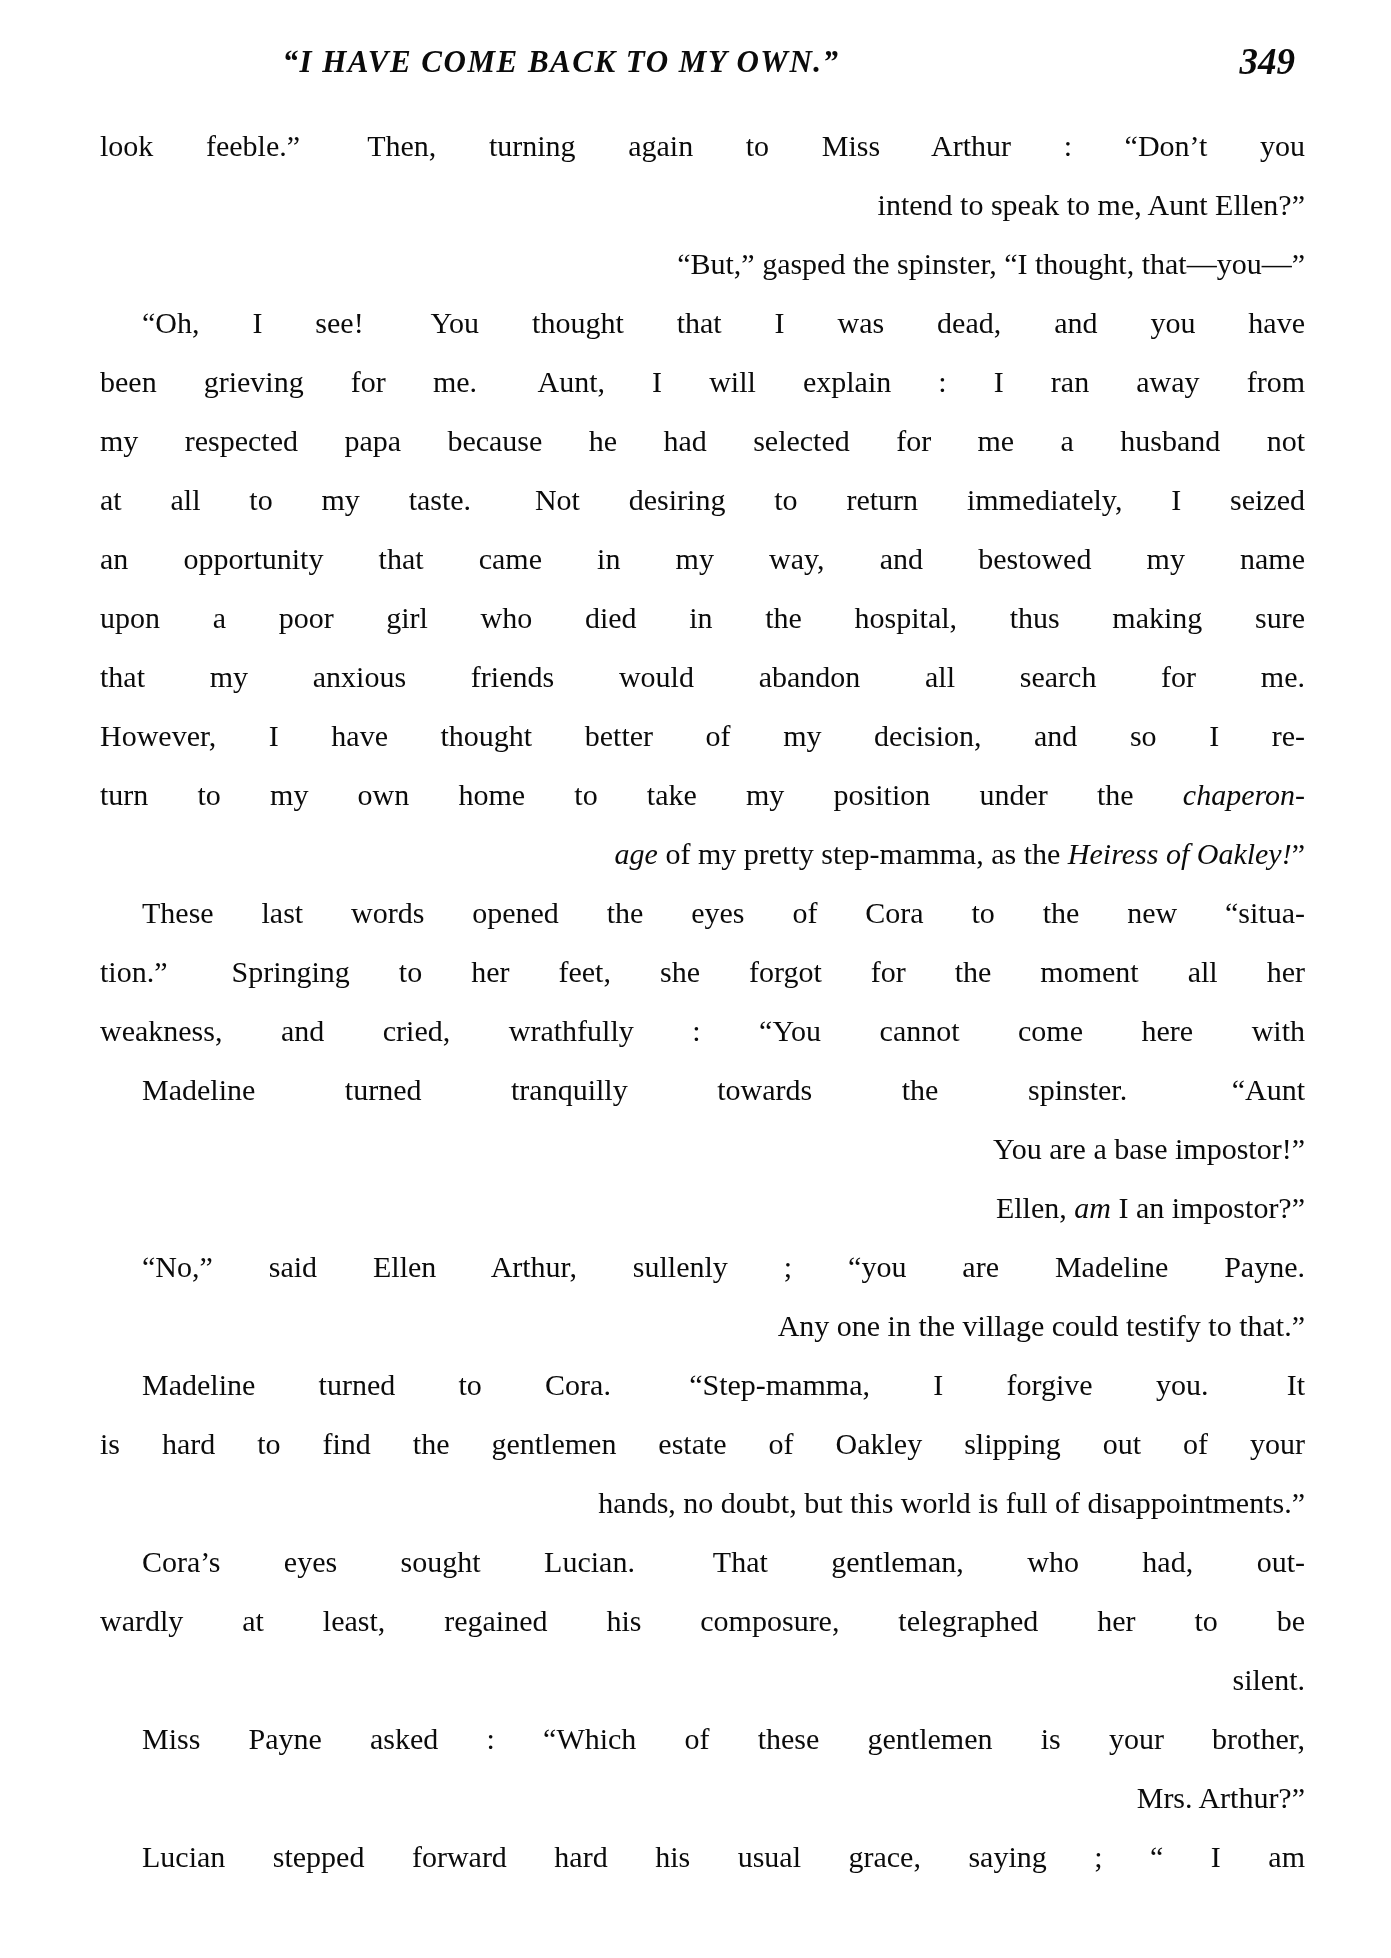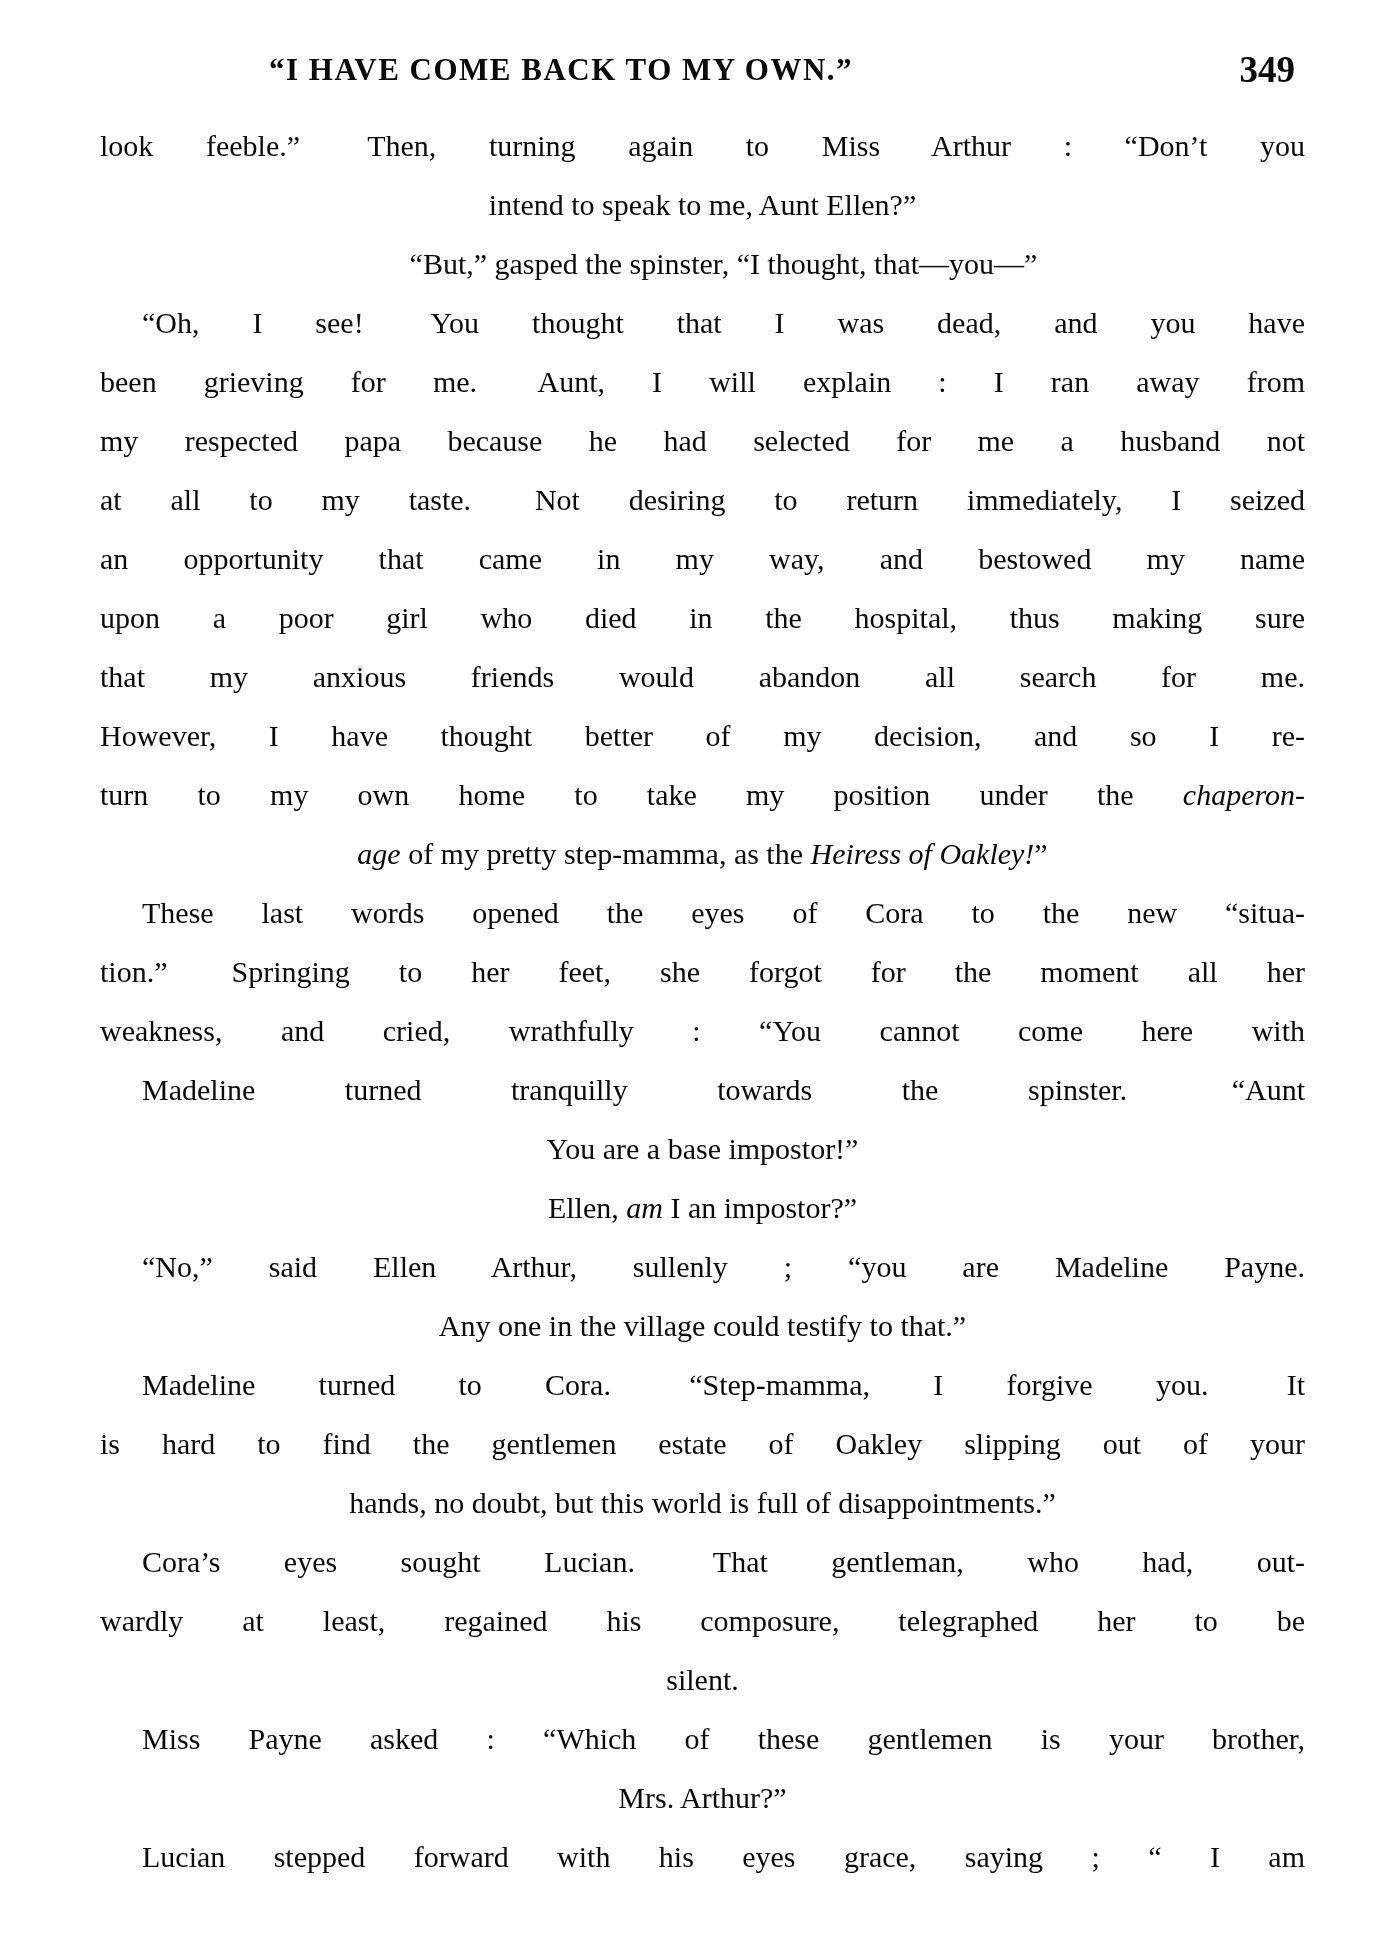--- a/index.html
+++ b/index.html
@@ -6,22 +6,22 @@
   body {
     width: 1391px; height: 1958px;
     background: #ffffff;
     color: #0b0b0b;
     font-family: "Liberation Serif", serif;
     position: relative;
     overflow: hidden;
   }
   .header-row {
     position: absolute;
-    top: 52px; left: 100px;
-    width: 1205px; height: 48px;
+    top: 44px; left: 100px;
+    width: 1205px; height: 48px; font-style: italic;
   }
   .header-title {
     position: absolute;
     left: 461px; top: 0;
     transform: translateX(-50%);
     font-size: 31px;
     font-weight: 700;
     letter-spacing: 1.5px;
     white-space: nowrap;
   }
@@ -34,21 +34,21 @@
   .text-block {
     position: absolute;
     left: 100px; top: 116px;
     width: 1205px;
     font-size: 30px;
   }
   .line {
     line-height: 59px;
     height: 59px;
     overflow: hidden;
-    text-align: center;
+    text-align: right;
   }
   .line.j {
     text-align: justify;
     text-align-last: justify;
   }
   .line.ind { text-indent: 42px; }
   .it { font-style: italic; }
 </style>
 </head>
 <body>
@@ -81,14 +81,14 @@
     <div class="line j ind"><span>“No,” said Ellen Arthur, sullenly ; “you are Madeline Payne.</span></div>
     <div class="line"><span>Any one in the village could testify to that.”</span></div>
     <div class="line j ind"><span>Madeline turned to Cora.  “Step-mamma, I forgive you.  It</span></div>
     <div class="line j"><span>is hard to find the gentlemen estate of Oakley slipping out of your</span></div>
     <div class="line"><span>hands, no doubt, but this world is full of disappointments.”</span></div>
     <div class="line j ind"><span>Cora’s eyes sought Lucian.  That gentleman, who had, out-</span></div>
     <div class="line j"><span>wardly at least, regained his composure, telegraphed her to be</span></div>
     <div class="line"><span>silent.</span></div>
     <div class="line j ind"><span>Miss Payne asked : “Which of these gentlemen is your brother,</span></div>
     <div class="line"><span>Mrs. Arthur?”</span></div>
-    <div class="line j ind"><span>Lucian stepped forward with his eyes grace, saying ; “ I am</span></div>
+    <div class="line j ind"><span>Lucian stepped forward hard his usual grace, saying ; “ I am</span></div>
   </div>
 
 </body></html>

